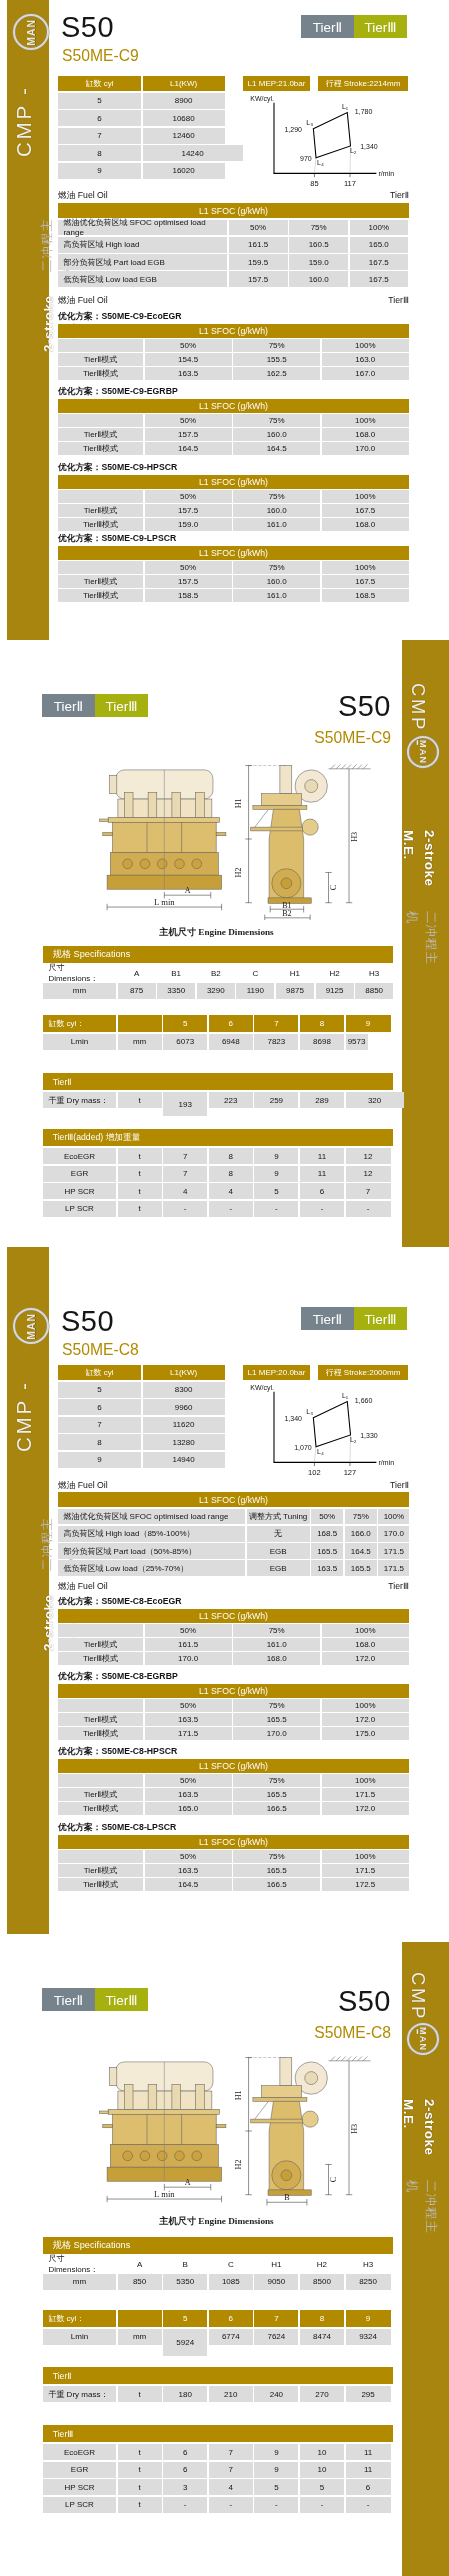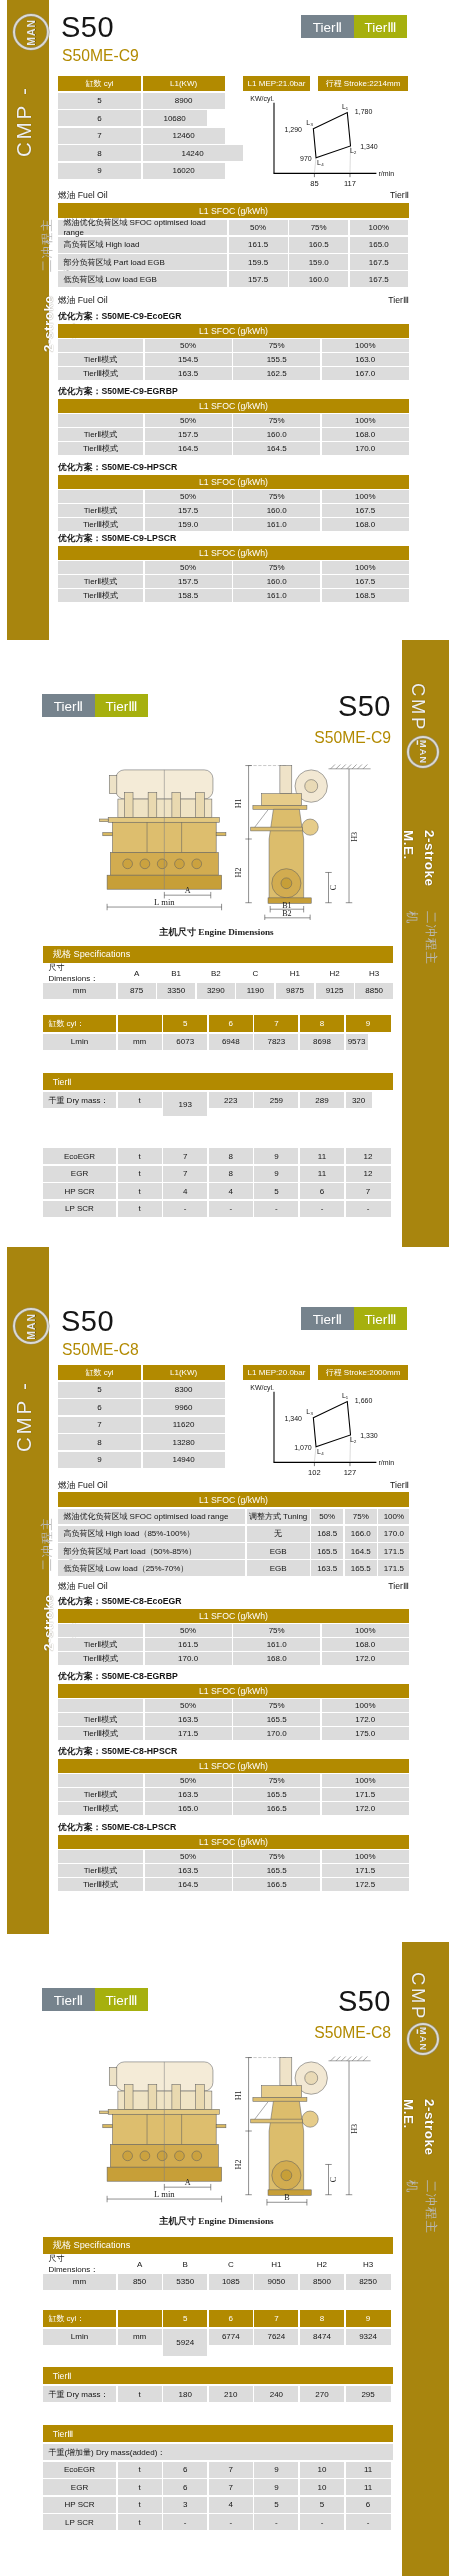--- a/index.html
+++ b/index.html
@@ -70,21 +70,21 @@
     <div class="trow">
       <div class="c g" style="width:83px;height:15px">缸数 cyl</div>
       <div class="c g" style="width:82px;height:15px">L1(KW)</div>
     </div>
     <div class="trow">
           <div class="c" style="width:83px;height:16px">5</div>
           <div class="c" style="width:82px;height:16px">8900</div>
         </div>
     <div class="trow">
           <div class="c" style="width:83px;height:16px">6</div>
-          <div class="c" style="width:64px;height:16px">10680</div>
+          <div class="c" style="width:82px;height:16px">10680</div>
         </div>
     <div class="trow">
           <div class="c" style="width:83px;height:16px">7</div>
           <div class="c" style="width:82px;height:16px">12460</div>
         </div>
     <div class="trow">
           <div class="c" style="width:83px;height:16px">8</div>
           <div class="c" style="width:100px;height:16px">14240</div>
         </div>
     <div class="trow">
@@ -413,24 +413,25 @@
 
   <div class="abs ghead gheadl" style="left:43px;top:433px;width:350px;height:17px">TierⅡ</div>
   <div class="tbl" style="left:43px;top:452px;width:350px">
     <div class="trow">
       <div class="c cl" style="width:73px;height:16px">干重 Dry mass：</div>
       <div class="c" style="width:44px;height:16px">t</div>
       <div class="c" style="width:44px;height:24px">193</div>
       <div class="c" style="width:44px;height:16px">223</div>
       <div class="c" style="width:44px;height:16px">259</div>
       <div class="c" style="width:44px;height:16px">289</div>
-      <div class="c" style="width:26px;height:16px">320</div>
-    </div>
-  </div>
-
+      <div class="c" style="width:58px;height:16px">320</div>
+    </div>
+  </div>
+
+  <div class="abs ghead gheadl" style="left:43px;top:489px;width:350px;height:17px">TierⅢ(added) 增加重量</div>
   <div class="tbl" style="left:43px;top:508px;width:350px">
     <div class="trow">
       <div class="c" style="width:73px;height:16px">EcoEGR</div>
       <div class="c" style="width:44px;height:16px">t</div>
       <div class="c" style="width:44px;height:16px">7</div>
       <div class="c" style="width:44px;height:16px">8</div>
       <div class="c" style="width:44px;height:16px">9</div>
       <div class="c" style="width:44px;height:16px">11</div>
       <div class="c" style="width:45px;height:16px">12</div>
     </div>
@@ -832,23 +833,20 @@
       <div class="c" style="width:44px;height:16px">210</div>
       <div class="c" style="width:44px;height:16px">240</div>
       <div class="c" style="width:44px;height:16px">270</div>
       <div class="c" style="width:45px;height:16px">295</div>
     </div>
   </div>
 
   <div class="abs ghead gheadl" style="left:43px;top:483px;width:350px;height:17px">TierⅢ</div>
   <div class="tbl" style="left:43px;top:502px;width:350px">
     <div class="trow">
-      <div class="c cl" style="width:350px;height:16px">干重(增加量) Dry mass(added)：</div>
-    </div>
-    <div class="trow">
       <div class="c" style="width:73px;height:16px">EcoEGR</div>
       <div class="c" style="width:44px;height:16px">t</div>
       <div class="c" style="width:44px;height:16px">6</div>
       <div class="c" style="width:44px;height:16px">7</div>
       <div class="c" style="width:44px;height:16px">9</div>
       <div class="c" style="width:44px;height:16px">10</div>
       <div class="c" style="width:45px;height:16px">11</div>
     </div>
     <div class="trow">
       <div class="c" style="width:73px;height:16px">EGR</div>

